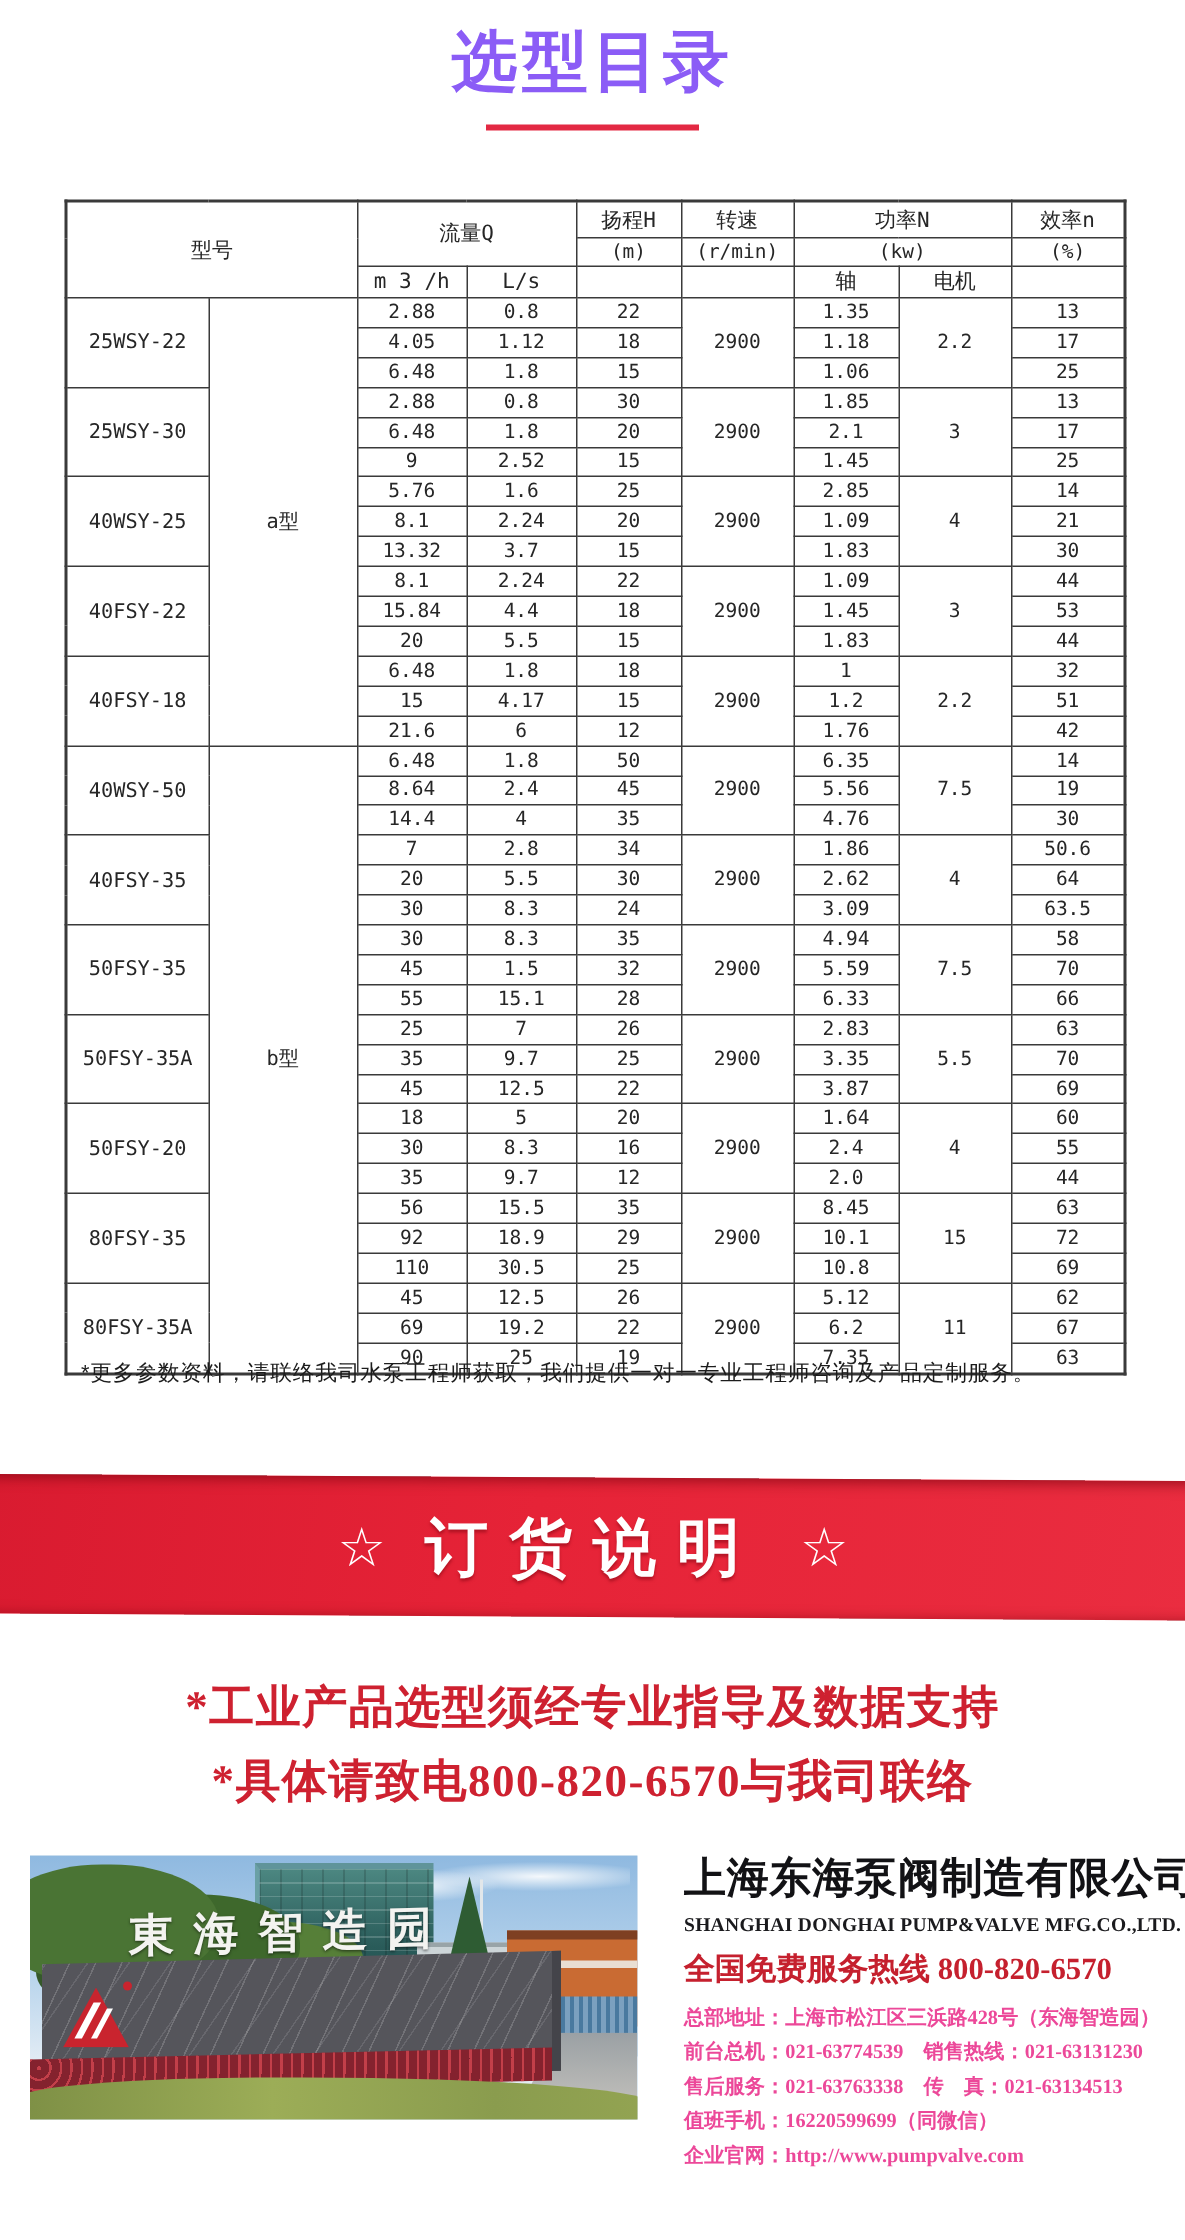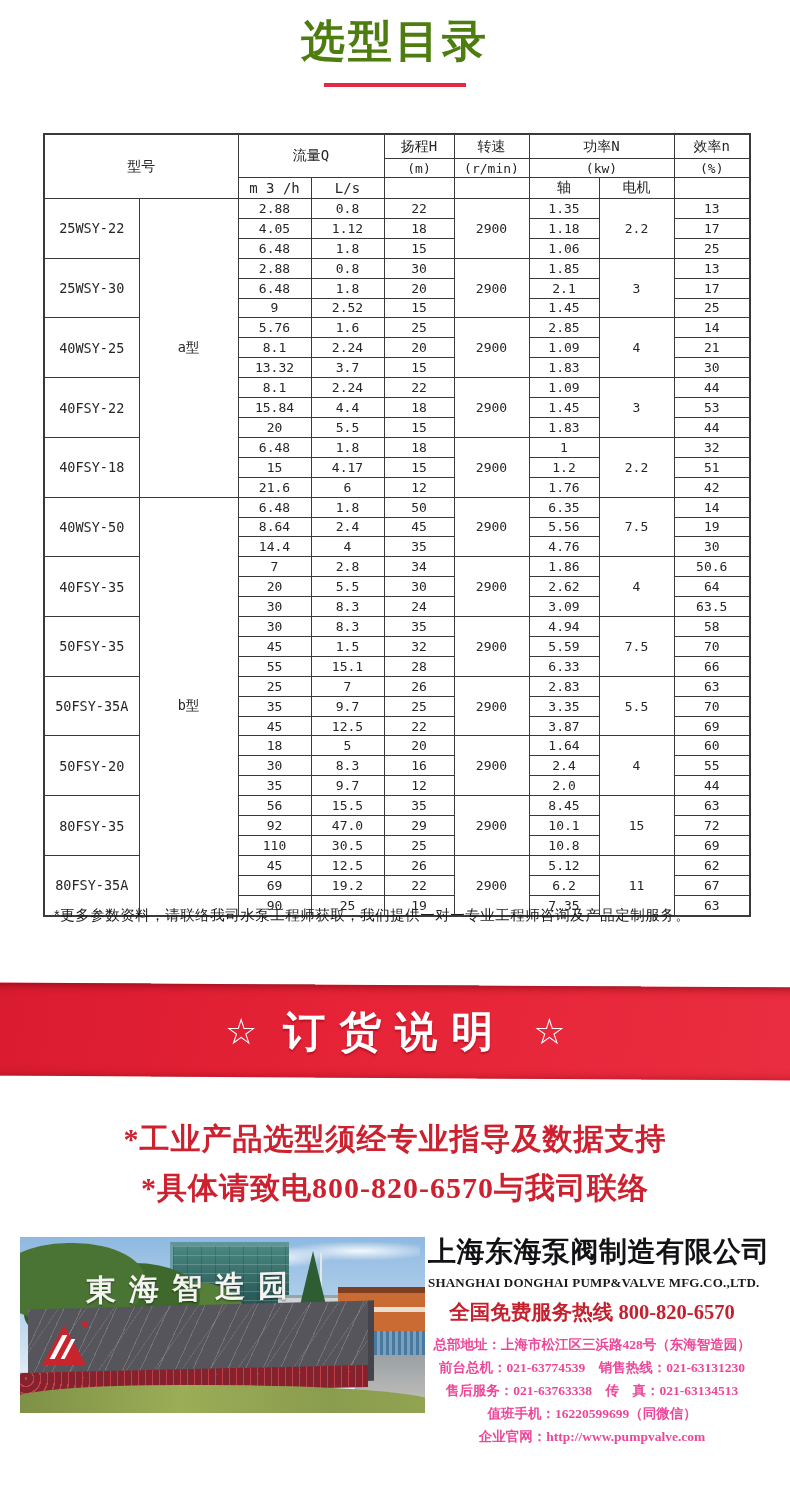--- a/index.html
+++ b/index.html
@@ -1,21 +1,21 @@
 <!DOCTYPE html>
 <html><head>
 <meta charset="utf-8">
 <style>
   html,body{margin:0;padding:0;background:#ffffff;}
   .page{position:relative;width:790px;height:1493px;background:#fff;overflow:hidden;
         font-family:"Liberation Sans","DejaVu Sans",sans-serif;color:#222;}
 
   
   .title-block{position:absolute;top:12px;left:0;width:100%;text-align:center;}
-  .title-block h1{margin:0;font-size:44px;font-weight:bold;color:#4d7c0f;letter-spacing:3px;}
+  .title-block h1{margin:0;font-size:44px;font-weight:bold;color:#8b5cf6;letter-spacing:3px;}
   .title-underline{width:142px;height:4px;background:#e32943;margin:12px auto 0;}
 
   
   .pump-table{position:absolute;top:133px;left:43px;width:706px;border-collapse:collapse;
               table-layout:fixed;border:2px solid #3a3a3a;}
   .pump-table th,.pump-table td{border:1px solid #3a3a3a;text-align:center;vertical-align:middle;
               padding:0 2px;color:#262626;overflow:hidden;}
   .pump-table thead th{font-weight:normal;font-family:"DejaVu Sans Mono","DejaVu Sans",monospace;font-size:14px;}
   .pump-table thead tr:nth-child(1) th{height:23px;}
   .pump-table thead tr:nth-child(2) th{height:18px;font-size:13px;}
@@ -82,21 +82,21 @@
   .ph-hedge{left:0;top:132px;width:348px;height:22px;transform:skewY(-1.3deg);
       background:#84222e;}
   .ph-hedge::after{content:'';position:absolute;inset:0;background:
       repeating-radial-gradient(circle at 6px 6px,rgba(210,70,80,.8) 0 1.5px,transparent 1.5px 7px);}
   .ph-road{right:0;top:118px;width:82px;height:58px;background:linear-gradient(180deg,#9aa0a4,#c8c5bf);
       clip-path:polygon(34% 0,100% 0,100% 100%,0 100%);}
   .ph-lawn{left:-8px;top:148px;width:424px;height:32px;
       background:linear-gradient(90deg,#7d8f45 0%,#9cad57 40%,#8a9c4e 75%,#93a452 100%);
       border-radius:40% 55% 0 0/14px 18px;}
 
-  .company{position:absolute;top:1233px;left:428px;width:328px;text-align:center;}
+  .company{position:absolute;top:1233px;left:456px;width:328px;}
   .cn-name{font-size:28px;font-weight:bold;color:#121215;letter-spacing:0.5px;white-space:nowrap;}
   .en-name{margin-top:4px;font-size:13px;font-weight:bold;color:#1a1a1d;white-space:nowrap;
       font-family:"Liberation Serif","DejaVu Serif",serif;letter-spacing:0.2px;}
   .hotline{margin-top:7px;font-size:20.5px;font-weight:bold;color:#c5202e;white-space:nowrap;
       font-family:"Liberation Serif","DejaVu Serif",serif;}
   .contact-lines{margin-top:7px;}
   .contact-lines div{font-size:13.5px;line-height:23px;font-weight:bold;color:#ec4899;white-space:nowrap;
       font-family:"Liberation Serif","DejaVu Serif",serif;}
 </style>
 </head>
@@ -394,21 +394,21 @@
           <td>56</td>
           <td>15.5</td>
           <td>35</td>
           <td rowspan="3" class="speed-cell">2900</td>
           <td>8.45</td>
           <td rowspan="3" class="motor-cell">15</td>
           <td>63</td>
         </tr>
         <tr>
           <td>92</td>
-          <td>47.0</td>
+          <td>18.9</td>
           <td>29</td>
           <td>10.1</td>
           <td>72</td>
         </tr>
         <tr>
           <td>110</td>
           <td>30.5</td>
           <td>25</td>
           <td>10.8</td>
           <td>69</td>

